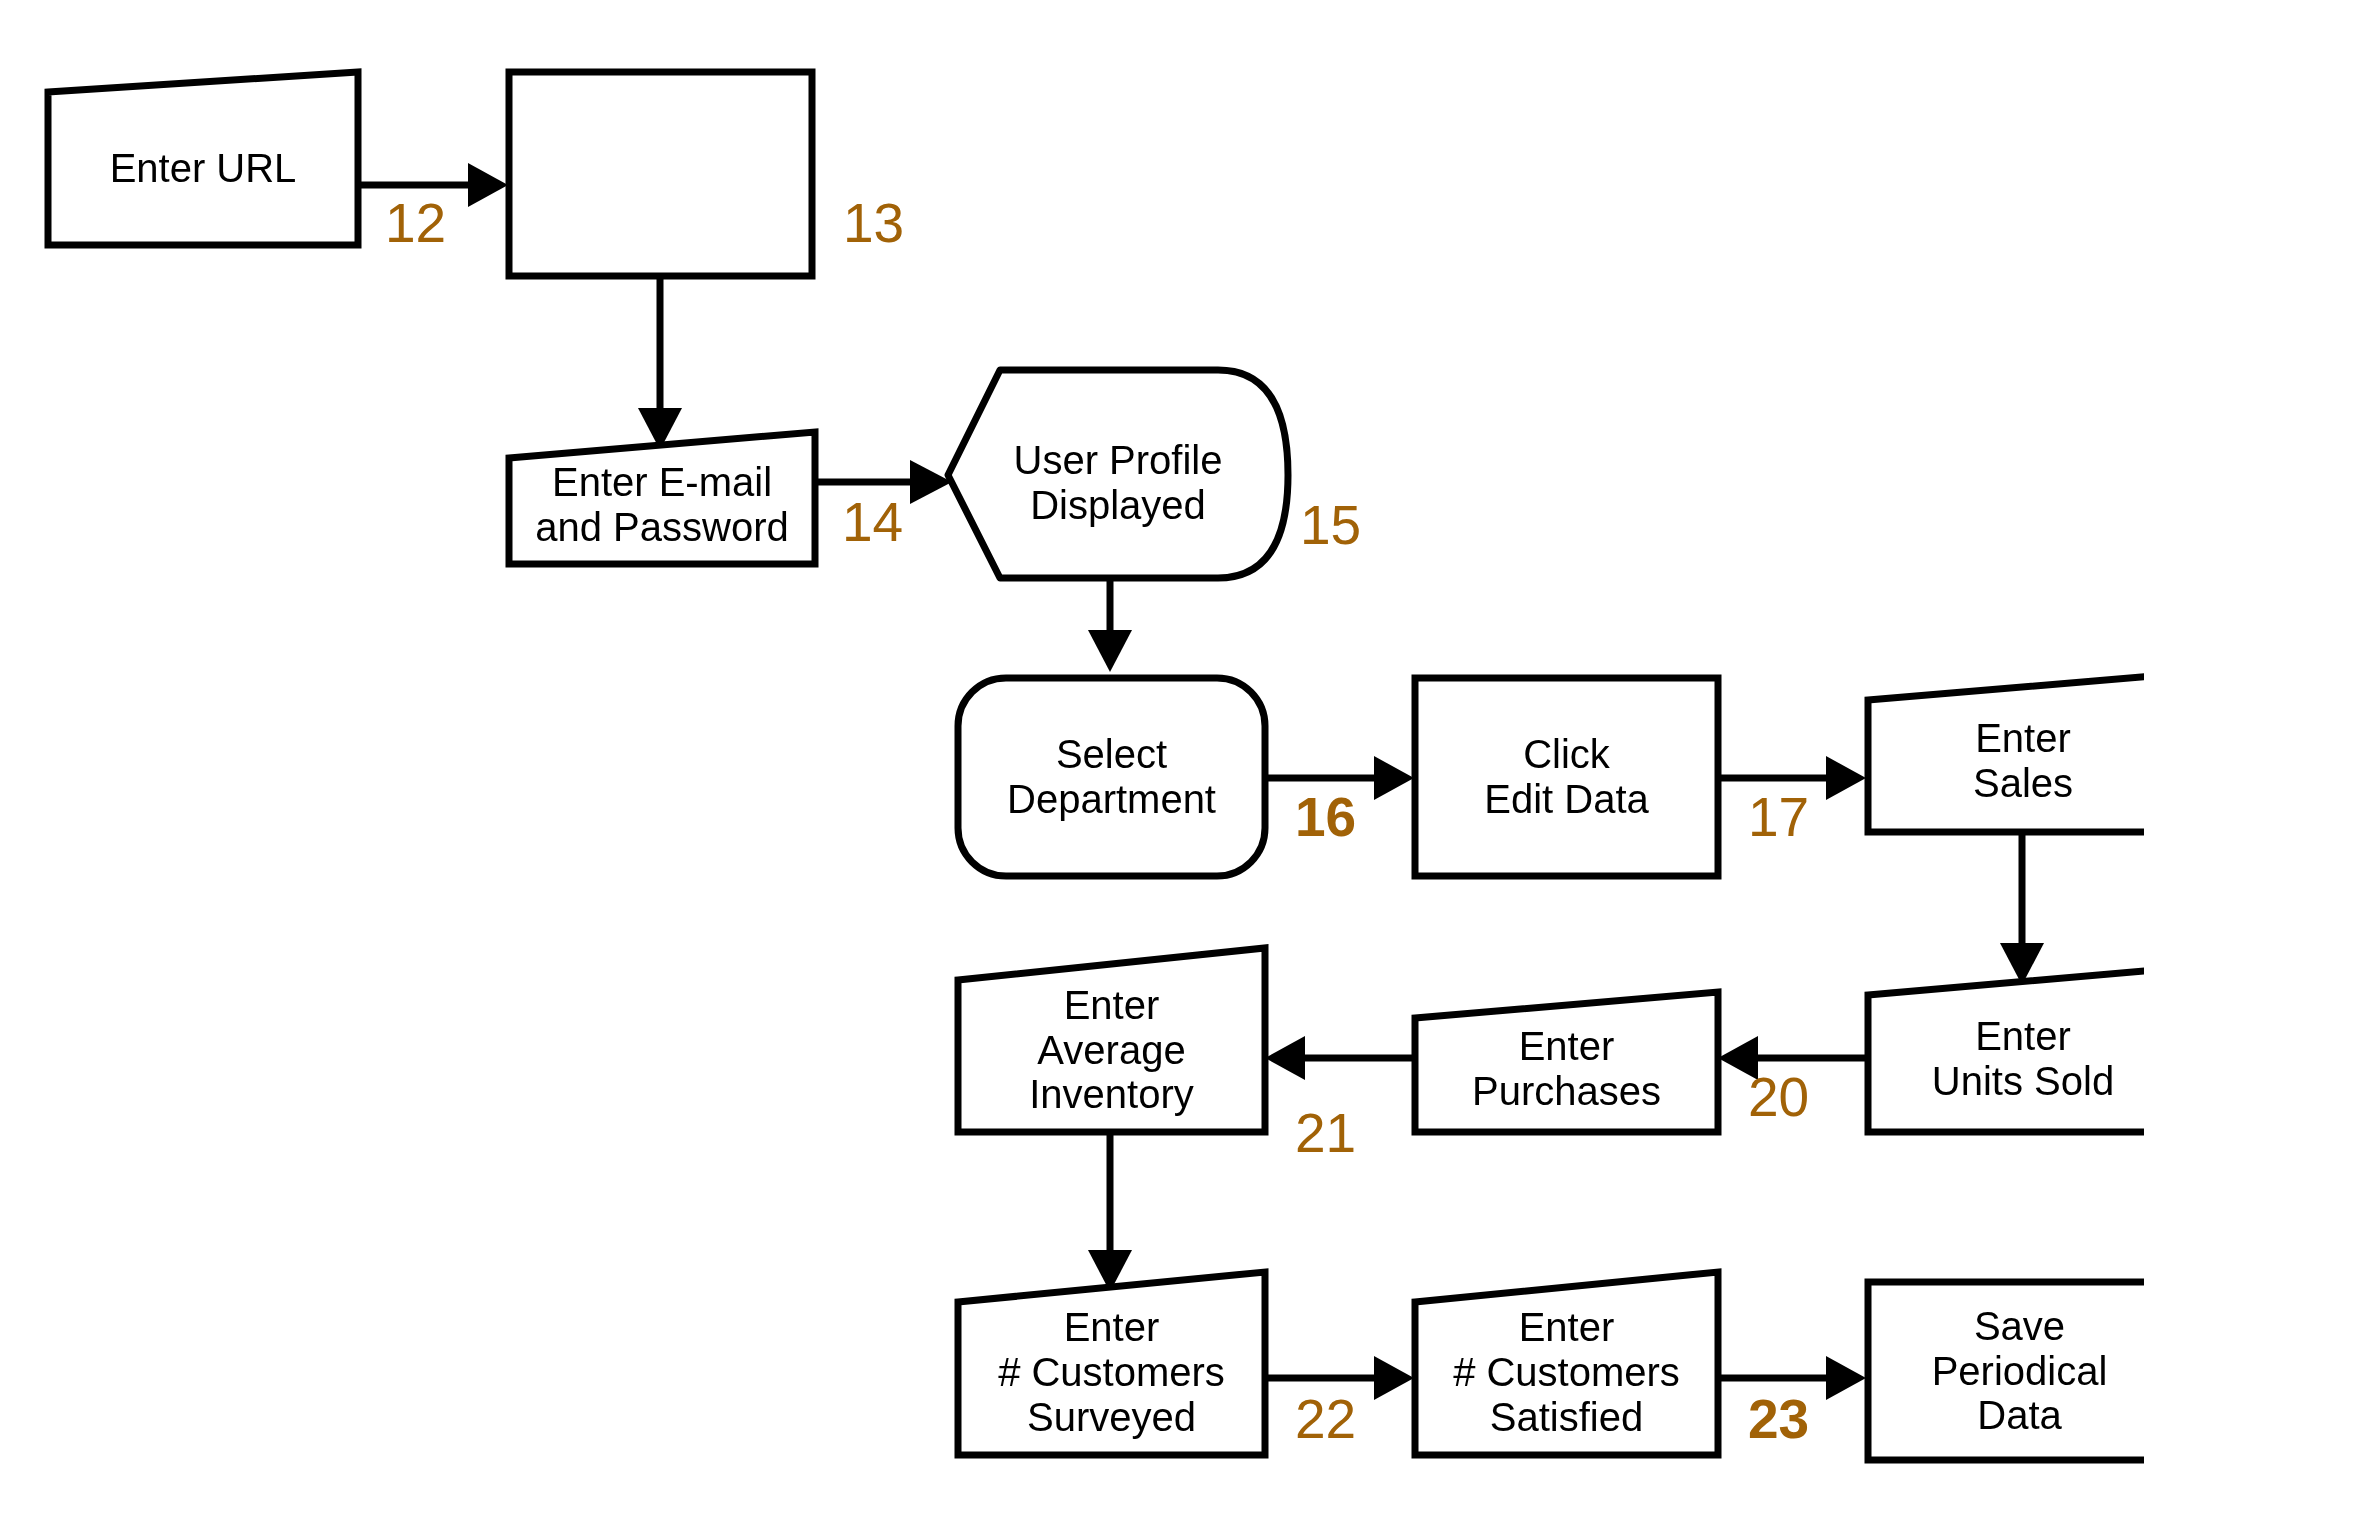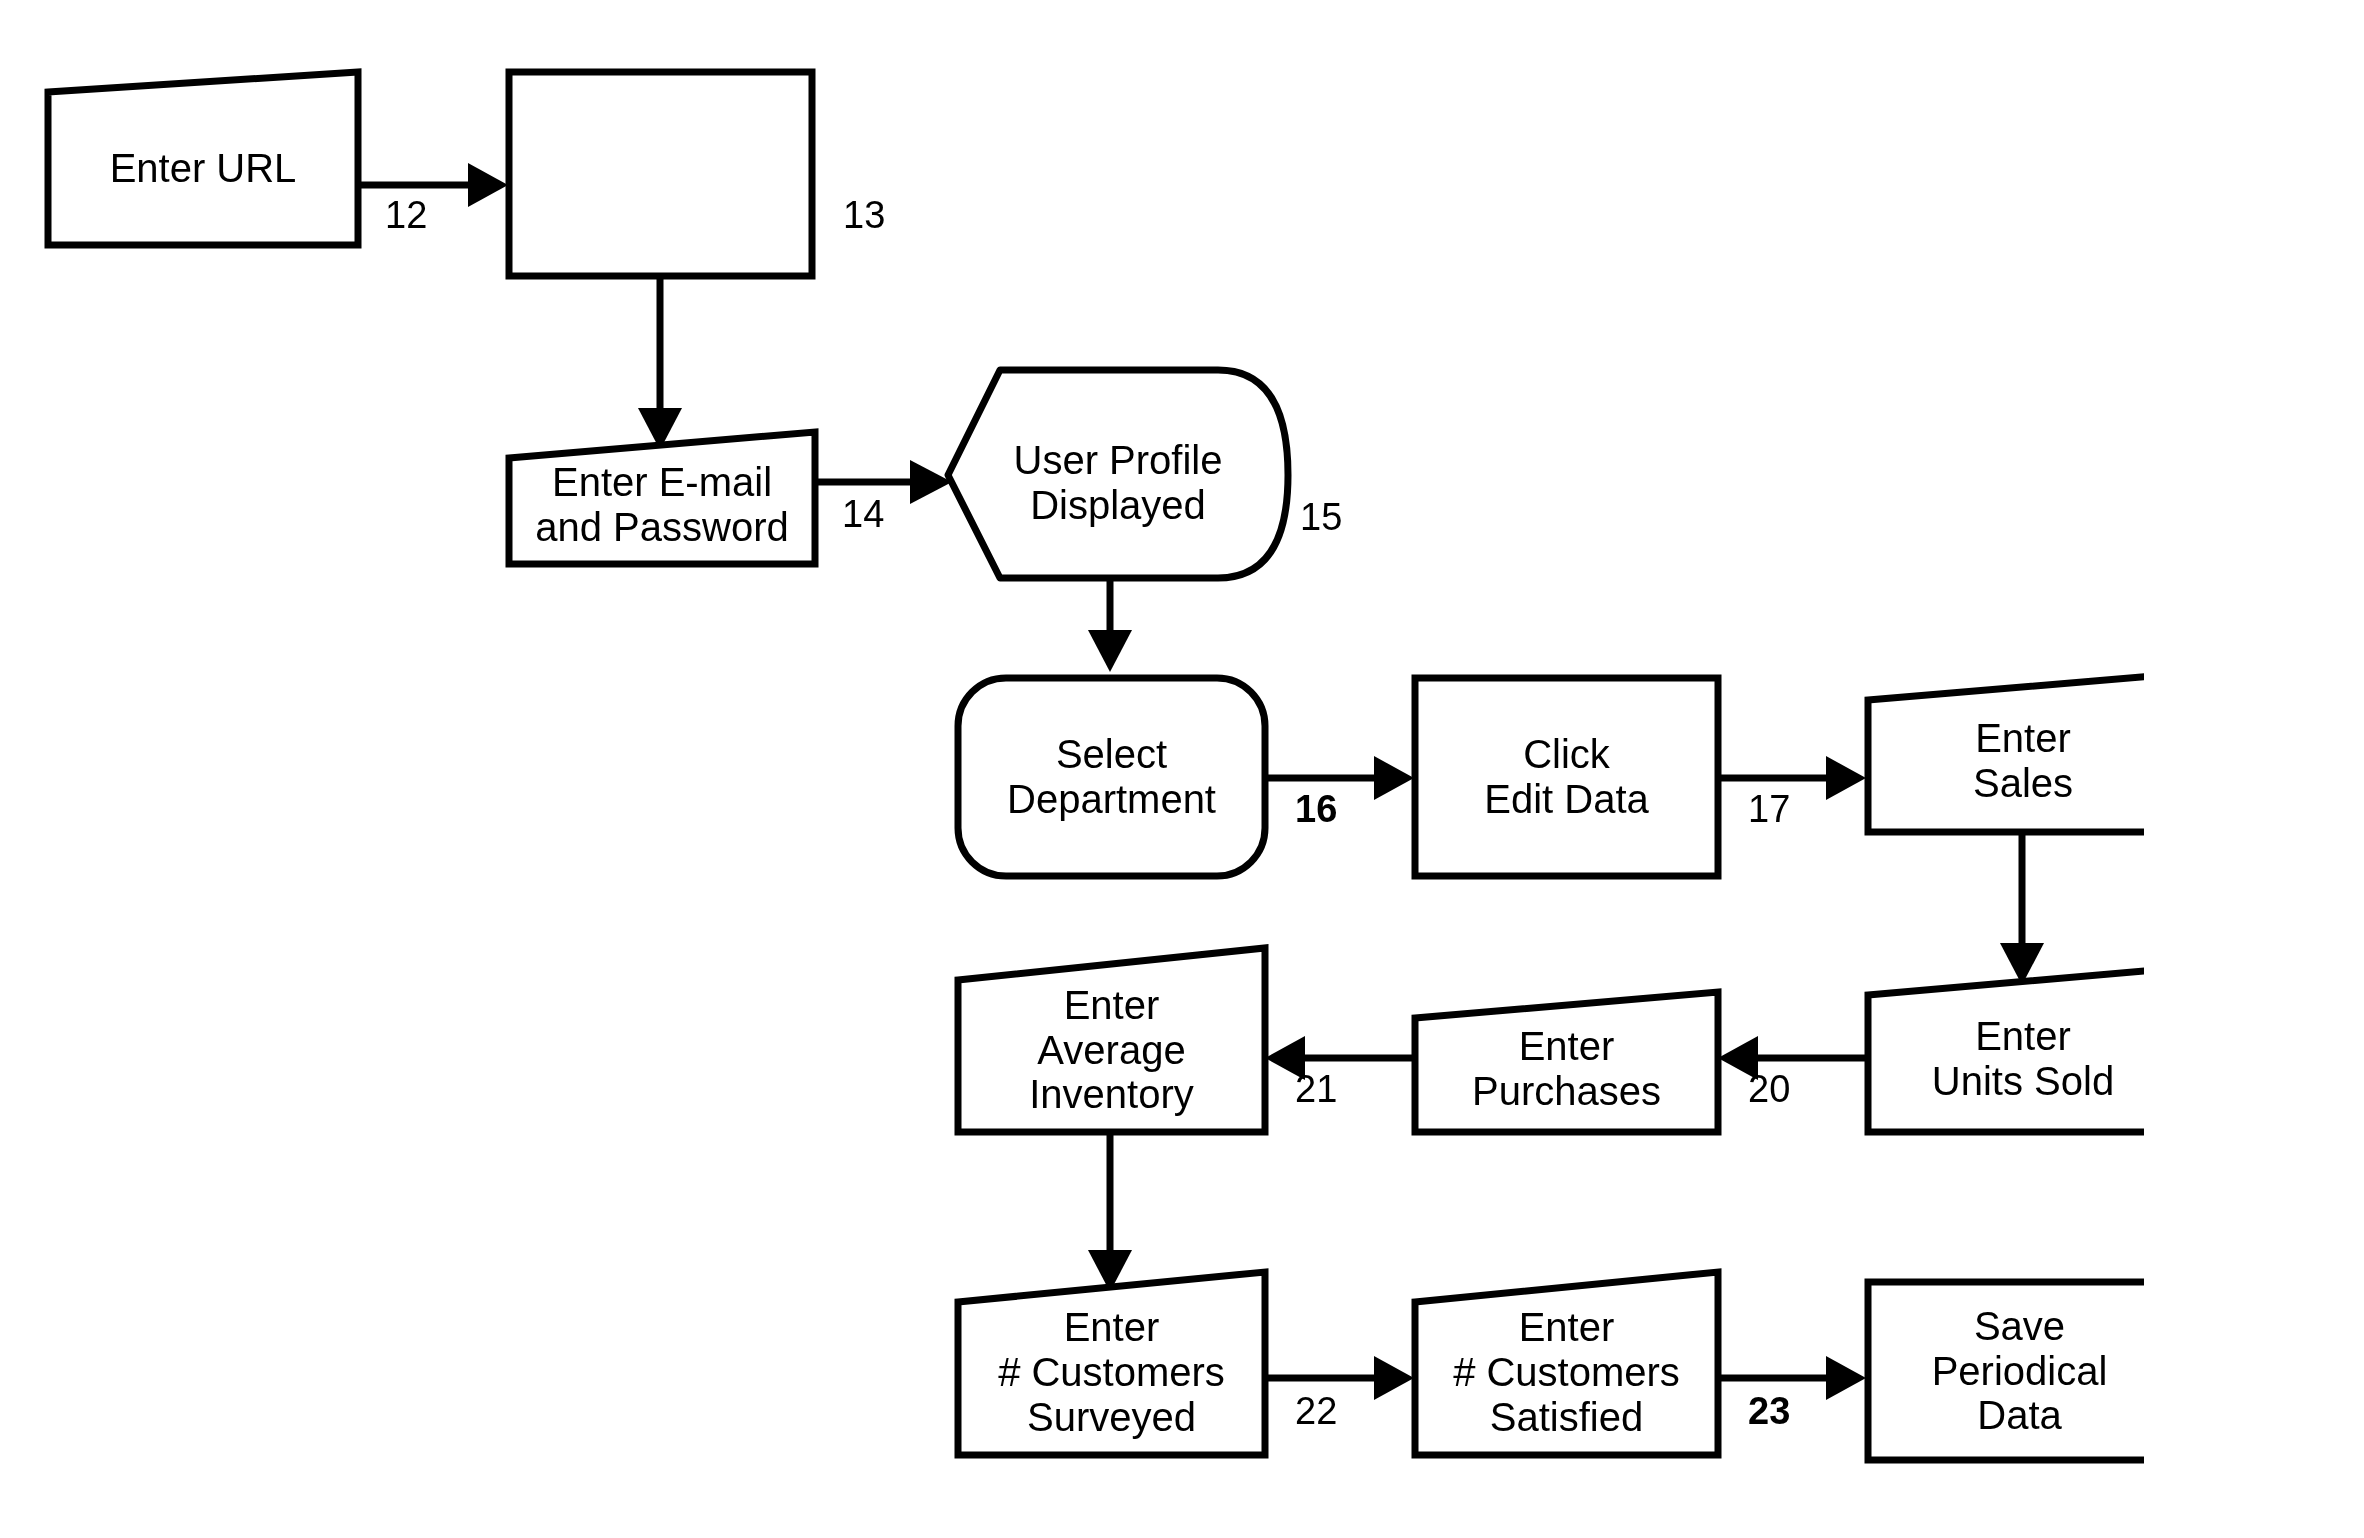--- a/index.html
+++ b/index.html
@@ -53,22 +53,22 @@
     font-family: "Liberation Sans", sans-serif;
     font-size: 40px;
     line-height: 1.12;
     color: #000000;
     white-space: pre;
     pointer-events: none;
   }
   .ref-num {
     position: absolute;
     font-family: "Liberation Sans", sans-serif;
-    font-size: 38px;
-    color: #000000;
+    font-size: 55px;
+    color: #a16207;
     line-height: 1;
   }
 </style>
 </head>
 <body>
 
 <div id="canvas">
 
   <svg id="flow-svg" viewBox="0 0 2364 1538">
 
@@ -187,21 +187,21 @@
   <div class="ref-num" style="left:1295px; top:790px;font-weight:bold;">16</div>
 
   <div class="ref-num" style="left:1748px; top:790px;">17</div>
 
   <div class="ref-num" style="left:2208px; top:780px;">18</div>
 
   <div class="ref-num" style="left:2208px; top:1070px;">19</div>
 
   <div class="ref-num" style="left:1748px; top:1070px;">20</div>
 
-  <div class="ref-num" style="left:1295px; top:1070px;">21</div>
+  <div class="ref-num" style="left:1295px; top:1106px;">21</div>
 
   <div class="ref-num" style="left:1295px; top:1392px;">22</div>
 
   <div class="ref-num" style="left:1748px; top:1392px;font-weight:bold;">23</div>
 
   <div class="ref-num" style="left:2208px; top:1392px;">25</div>
 
 </div>
 
 </body></html>

